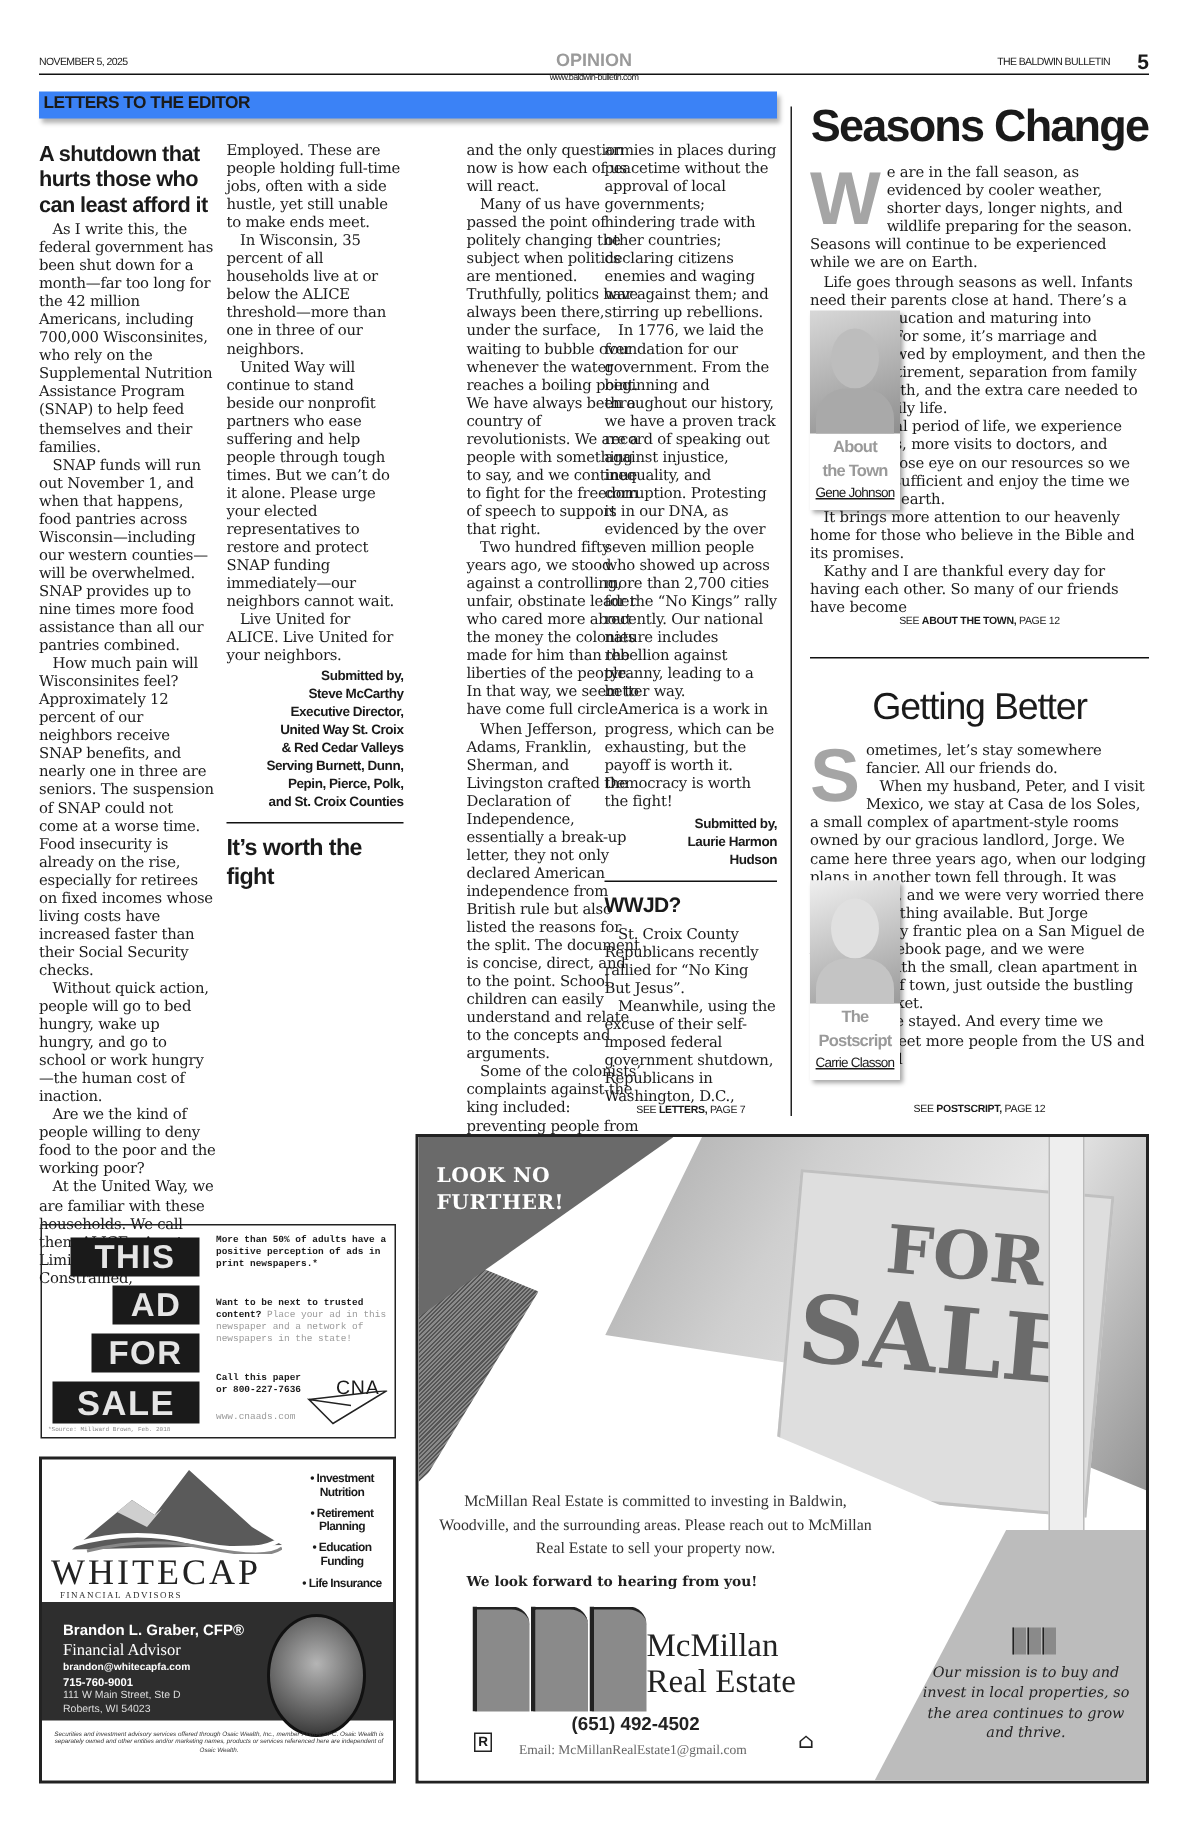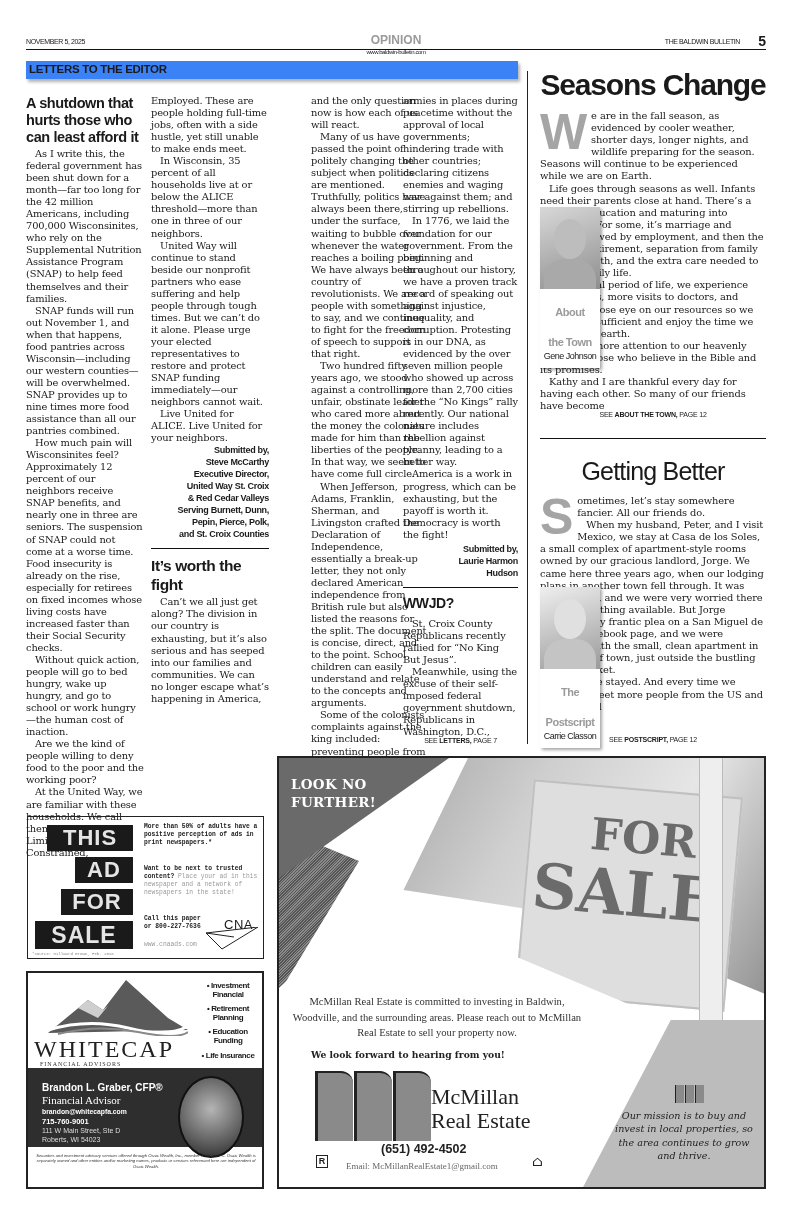--- a/index.html
+++ b/index.html
@@ -37,22 +37,22 @@
   
   .rcol { position: absolute; font-size: 9.9px; line-height: 12.1px; letter-spacing: -0.1px; }
   .rcol p { text-indent: 9px; }
   .bigtitle { font-family: "Liberation Sans", sans-serif; font-weight: bold; font-size: 30px; letter-spacing: -1.2px; text-align: center; }
   .thintitle { font-family: "Liberation Sans", sans-serif; font-size: 25px; letter-spacing: -0.8px; text-align: center; }
   .dropcap { float: left; font-family: "Liberation Sans", sans-serif; font-weight: bold; color: #a5a5a5; font-size: 50px; line-height: 42px; margin: 1px 4px 0 0; }
   .mug { float: left; width: 60px; margin: 4px 8px 2px 0; background: #fff; box-shadow: 2px 2px 3px rgba(0,0,0,0.35); text-align: center; }
   .mug .photo { width: 60px; height: 82px; background: linear-gradient(160deg,#d8d8d8,#8e8e8e); position: relative; overflow: hidden; }
   .mug .photo .head { position: absolute; left: 14px; top: 12px; width: 32px; height: 40px; border-radius: 50%; background: #bdbdbd; }
   .mug .photo .body { position: absolute; left: 4px; top: 52px; width: 52px; height: 40px; border-radius: 20px 20px 0 0; background: #a9a9a9; }
-  .mug .col-name { font-family: "Liberation Sans", sans-serif; font-weight: bold; color: #9a9a9a; font-size: 11px; line-height: 14px; letter-spacing: -0.5px; padding-top: 16px; }
-  .mug .auth { font-family: "Liberation Sans", sans-serif; font-size: 9px; line-height: 14px; letter-spacing: -0.5px; padding-bottom: 5px; }
+  .mug .col-name { font-family: "Liberation Sans", sans-serif; font-weight: bold; color: #9a9a9a; font-size: 11px; line-height: 14px; letter-spacing: -0.5px; padding-top: 2px; }
+  .mug .auth { font-family: "Liberation Sans", sans-serif; font-size: 9px; line-height: 14px; letter-spacing: -0.5px; padding-bottom: 5px; text-decoration: underline; }
   .rrule { left: 540px; top: 438px; width: 226px; height: 1px; background: #111; }
 
   
   .cna { left: 27px; top: 816px; width: 237px; height: 143px; border: 1px solid #222; }
   .cna .blk { position: absolute; background: #1a1a1a; color: #e5e5e5; font-family: "Liberation Sans", sans-serif; font-weight: bold; text-align: center; letter-spacing: 1px; }
   .cna .txt { position: absolute; left: 116px; font-family: "Liberation Mono", monospace; font-size: 6.3px; line-height: 8px; }
   .cna .grey { color: #9a9a9a; }
   .cna .foot { position: absolute; left: 4px; bottom: 2px; font-size: 4px; color: #888; font-family: "Liberation Mono", monospace; }
 
   
@@ -125,21 +125,20 @@
     <div>Steve McCarthy</div>
     <div>Executive Director,</div>
     <div>United Way St. Croix</div>
     <div>&amp; Red Cedar Valleys</div>
     <div>Serving Burnett, Dunn,</div>
     <div>Pepin, Pierce, Polk,</div>
     <div>and St. Croix Counties</div>
   </div>
   <div class="hr"></div>
   <div class="headline" style="font-size:15.5px; line-height:19px;">It’s worth the fight</div>
-  <p>Can’t we all just get along? The division in our country is exhausting, but it’s also serious and has seeped into our families and communities. We can no longer escape what’s happening in America,</p>
 </div>
 
 <div class="col" style="left:277px; top:95px; width:118px;margin-left:34px;">
   <p class="noind">and the only question now is how each of us will react.</p>
   <p>Many of us have passed the point of politely changing the subject when politics are mentioned. Truthfully, politics have always been there, under the surface, waiting to bubble over whenever the water reaches a boiling point. We have always been a country of revolutionists. We are a people with something to say, and we continue to fight for the freedom of speech to support that right.</p>
   <p>Two hundred fifty years ago, we stood against a controlling, unfair, obstinate leader who cared more about the money the colonies made for him than the liberties of the people. In that way, we seem to have come full circle.</p>
   <p>When Jefferson, Adams, Franklin, Sherman, and Livingston crafted the Declaration of Independence, essentially a break-up letter, they not only declared American independence from British rule but also listed the reasons for the split. The document is concise, direct, and to the point. School children can easily understand and relate to the concepts and arguments.</p>
   <p>Some of the colonists’ complaints against the king included: preventing people from moving to America by blocking laws that helped immigrants become citizens; placing standing</p>
 </div>
 
@@ -222,21 +221,21 @@
 
 <div class="abs wc">
   <svg class="abs" style="left:20px; top:5px;" width="140" height="58">
     <polygon points="0,55 40,22 55,32 78,2 120,40 140,52" fill="#5a5a5a"></polygon>
     <polygon points="30,30 40,22 55,32 60,28 50,40" fill="#cfcfcf"></polygon>
     <path d="M0,52 Q40,40 80,50 T140,48" stroke="#fff" stroke-width="3" fill="none"></path>
     <path d="M10,56 Q50,46 90,54 T140,54" stroke="#888" stroke-width="2" fill="none"></path>
   </svg>
   <div class="brand">WHITECAP</div>
   <div class="sub">FINANCIAL ADVISORS</div>
-  <div class="svc" style="top:8px;">• Investment Financial</div>
+  <div class="svc" style="top:8px;">• Investment Nutrition</div>
   <div class="svc" style="top:31px;">• Retirement Planning</div>
   <div class="svc" style="top:54px;">• Education Funding</div>
   <div class="svc" style="top:78px;">• Life Insurance</div>
   <div class="dark"></div>
   <div class="person" style="top:109px; font-weight:bold; font-size:10px;">Brandon L. Graber, CFP®</div>
   <div class="person" style="top:121px; font-family:'Liberation Serif',serif; font-size:11px;">Financial Advisor</div>
   <div class="person" style="top:135px; font-weight:bold; font-size:6.8px;">brandon@whitecapfa.com</div>
   <div class="person" style="top:144px; font-weight:bold; font-size:7.5px;">715-760-9001</div>
   <div class="person" style="top:154px; font-size:7px; color:#ddd;">111 W Main Street, Ste D</div>
   <div class="person" style="top:163px; font-size:7px; color:#ddd;">Roberts, WI 54023</div>

